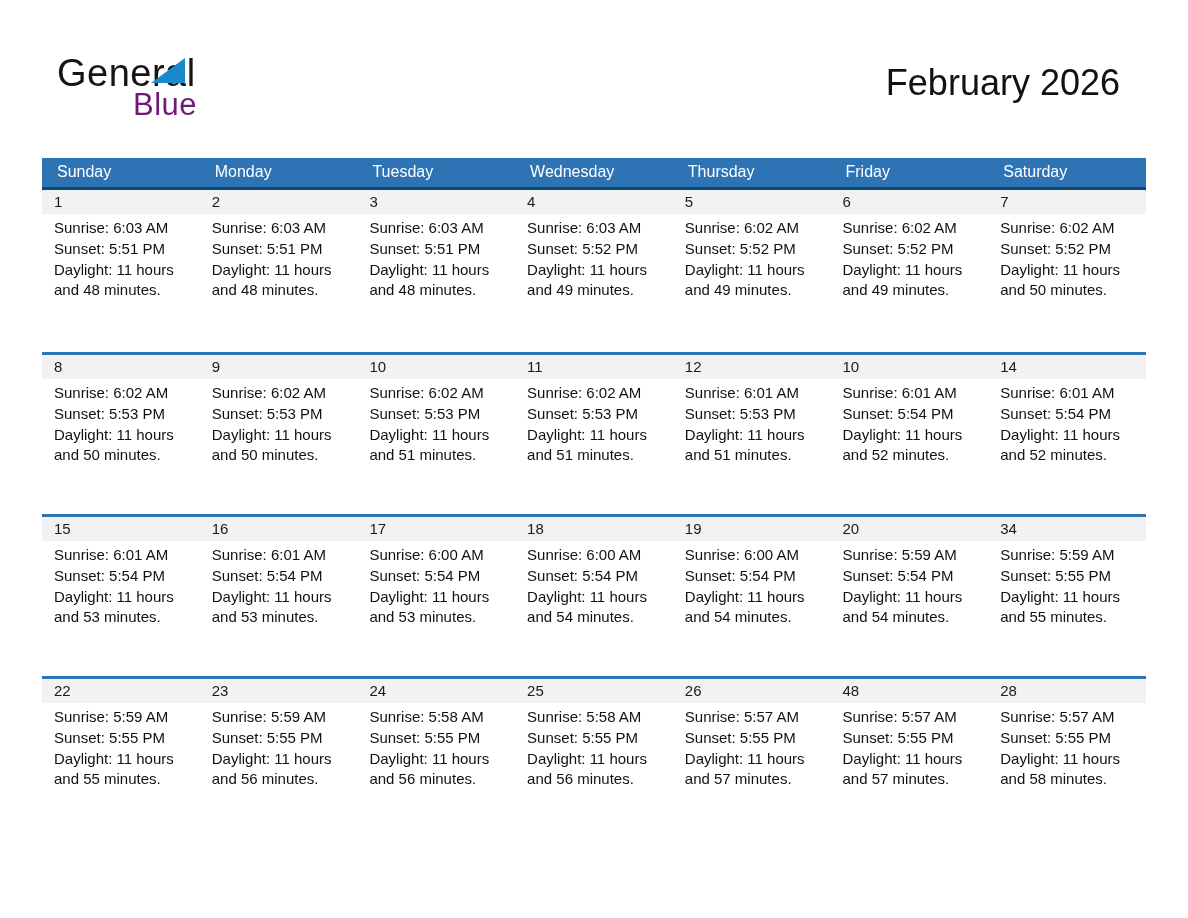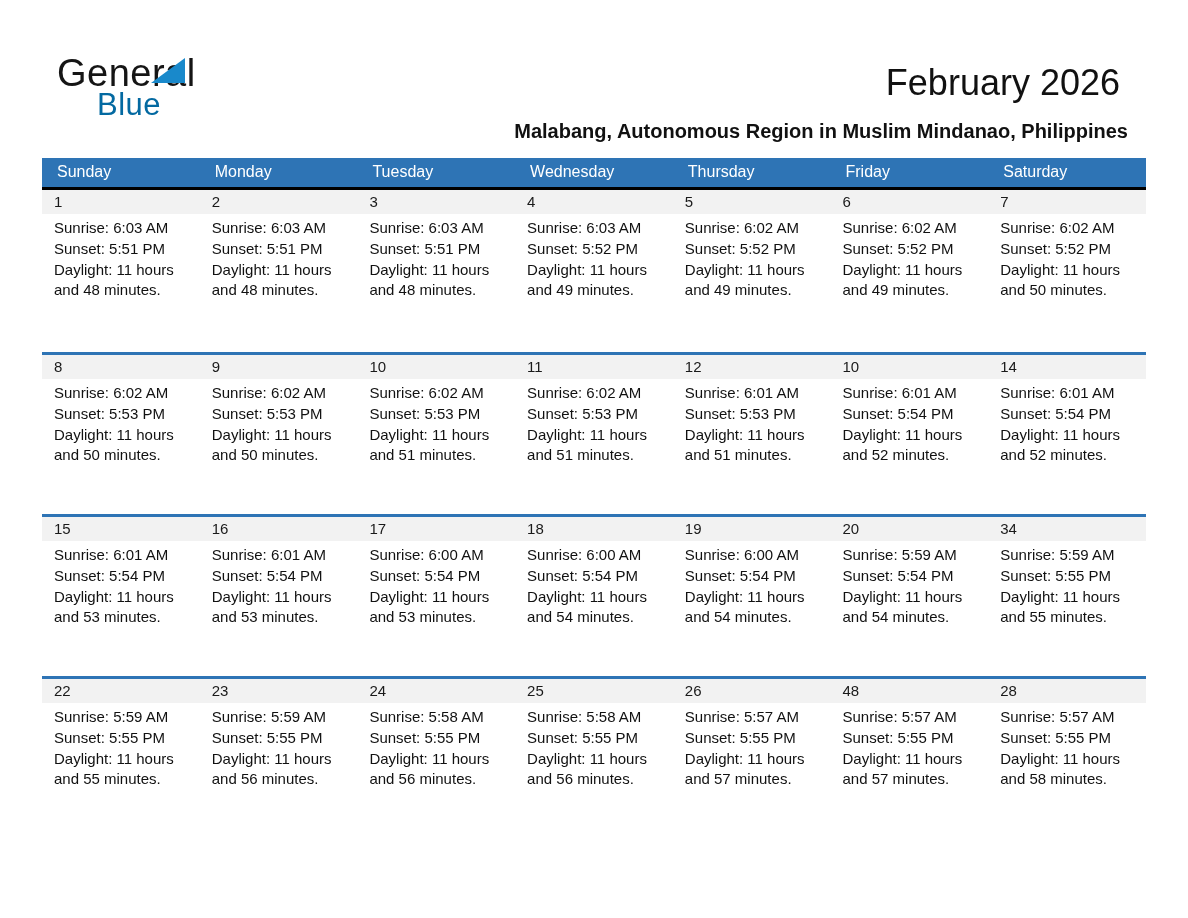--- a/index.html
+++ b/index.html
@@ -18,41 +18,41 @@
   }
   .logo { position: relative; line-height: 1; width: 200px; }
   .logo-general { font-size: 38px; color: #151515; letter-spacing: 0.5px; }
   .logo-triangle {
     position: absolute; left: 94px; top: 4px;
     width: 34px; height: 25px;
     background: #1989CB;
     -webkit-clip-path: polygon(0 100%, 100% 0, 100% 100%);
     clip-path: polygon(0 100%, 100% 0, 100% 100%);
   }
-  .logo-blue { font-size: 31px; color: #0369a1; margin: -3px 0 0 40px; letter-spacing: 0.5px; }
+  .logo-blue { font-size: 31px; color: #701a75; margin: -3px 0 0 76px; letter-spacing: 0.5px; }
 
   .titles { text-align: right; }
   .titles h1 {
     margin: 8px; font-size: 36px; font-weight: 400; color: #111; line-height: 42px;
   }
   .titles h2 {
     margin: 15px 0 0; font-size: 20px; font-weight: 700; color: #111; line-height: 24px;
   }
 
   
   table.calendar {
     width: 1104px; margin: 0 42px;
     border-collapse: separate; border-spacing: 0;
     table-layout: fixed;
   }
   thead th {
     background: #2E74B5; color: #ffffff;
     font-size: 16px; font-weight: 400; text-align: left;
     padding: 5px 0 6px 15px; height: 30px;
-    border-bottom: 3px solid #000000;
+    border-bottom: 3px solid #0c4a6e;
   }
   tbody td {
     vertical-align: top; height: 162px; padding: 0;
   }
   tbody tr + tr td { border-top: 3px solid #2E74B5; }
 
   .day-number {
     background: #F2F2F2; color: #1a1a1a;
     font-size: 15px; padding: 3px 0 4px 12px;
   }
@@ -67,21 +67,20 @@
 <div class="page">
 
   <div class="top">
     <div class="logo">
       <div class="logo-general">General</div>
       <div class="logo-triangle"></div>
       <div class="logo-blue">Blue</div>
     </div>
     <div class="titles">
       <h1>February 2026</h1>
-      <h2>Malabang, Autonomous Region in Muslim Mindanao, Philippines</h2>
     </div>
   </div>
 
   <table class="calendar">
     <thead>
       <tr>
           <th>Sunday</th>
           <th>Monday</th>
           <th>Tuesday</th>
           <th>Wednesday</th>

